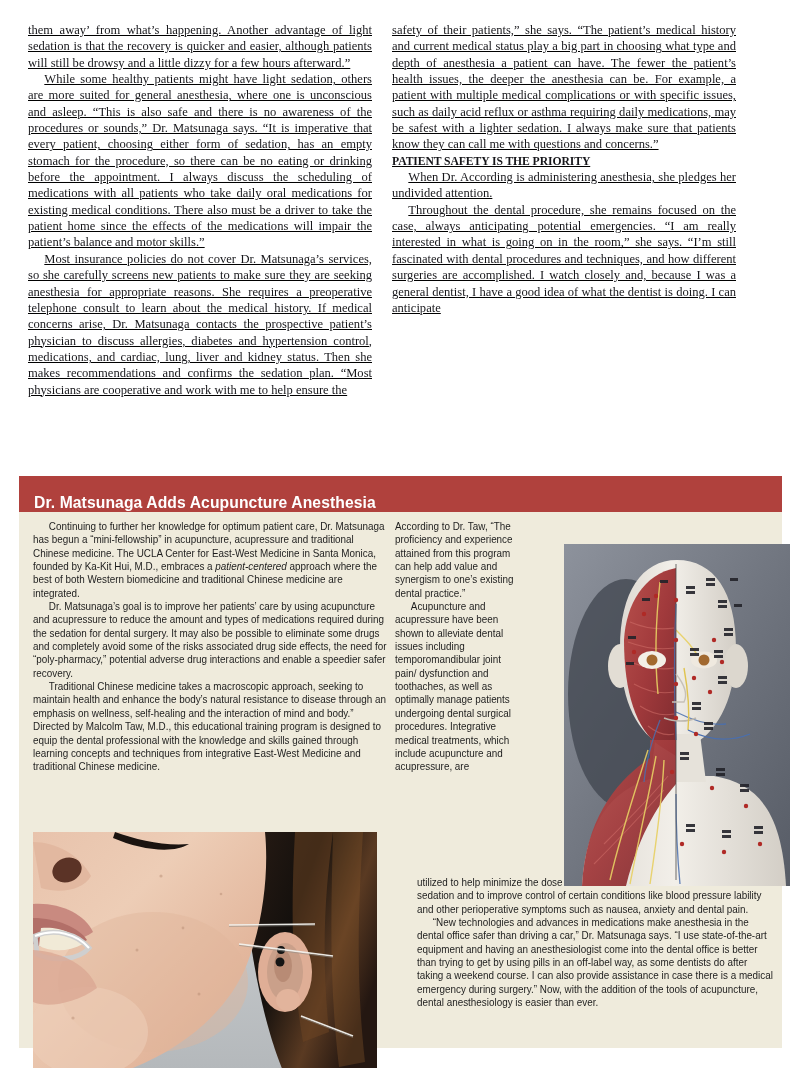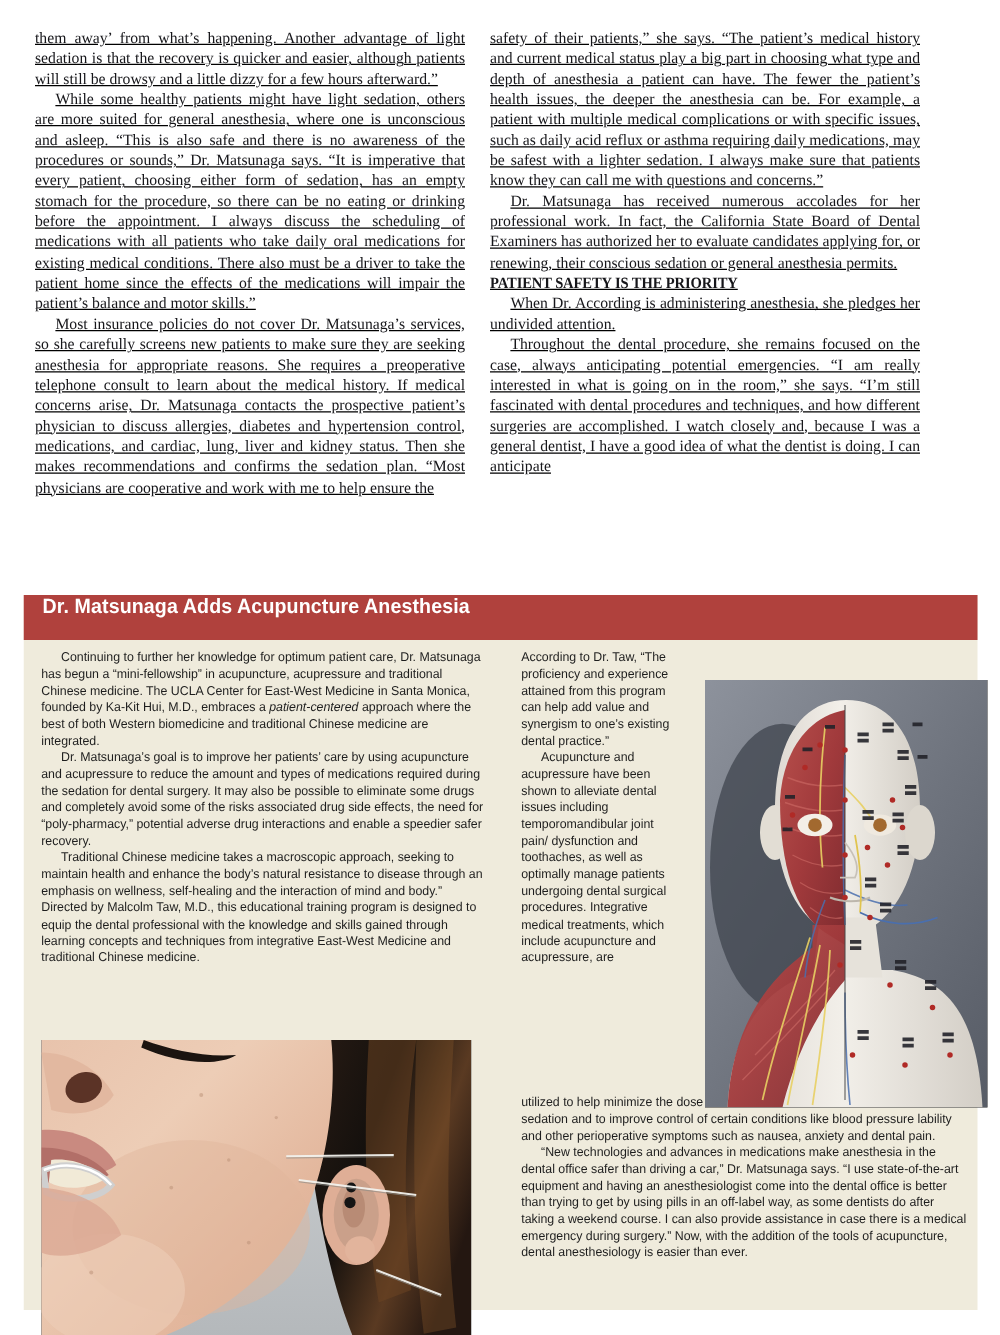--- a/index.html
+++ b/index.html
@@ -60,21 +60,21 @@
     left: 19px;
     top: 476px;
     width: 763px;
     height: 572px;
     background: #efebdc;
   }
   .sidebar-banner {
     height: 36px;
     background: #b0413d;
     display: flex;
-    align-items: flex-start;
+    align-items: flex-end;
     padding-left: 15px;
   }
   .sidebar-banner h2 {
     margin: 0;
     font-family: "Liberation Sans Narrow", "Liberation Sans", sans-serif;
     font-weight: bold;
     font-size: 16.5px;
     color: #ffffff;
     letter-spacing: 0.1px;
     transform: scaleX(0.95);
@@ -102,21 +102,21 @@
 
   
   .sb-col-left {
     position: absolute;
     left: 14px; top: 8px;
     width: 370px;
   }
   
   .sb-col-right {
     position: absolute;
-    left: 398px; top: 8px;
+    left: 376px; top: 8px;
     width: 133px;
   }
   
   .sb-col-wide {
     position: absolute;
     left: 398px; top: 364px;
     width: 370px;
   }
 
   
@@ -141,21 +141,20 @@
 <div class="article">
 
   <div class="col">
     <p class="first">them away’ from what’s happening. Another advantage of light sedation is that the recovery is quicker and easier, although patients will still be drowsy and a little dizzy for a few hours afterward.”</p>
     <p>While some healthy patients might have light sedation, others are more suited for general anesthesia, where one is unconscious and asleep. “This is also safe and there is no awareness of the procedures or sounds,” Dr. Matsunaga says. “It is imperative that every patient, choosing either form of sedation, has an empty stomach for the procedure, so there can be no eating or drinking before the appointment. I always discuss the scheduling of medications with all patients who take daily oral medications for existing medical conditions. There also must be a driver to take the patient home since the effects of the medications will impair the patient’s balance and motor skills.”</p>
     <p>Most insurance policies do not cover Dr. Matsunaga’s services, so she carefully screens new patients to make sure they are seeking anesthesia for appropriate reasons. She requires a preoperative telephone consult to learn about the medical history. If medical concerns arise, Dr. Matsunaga contacts the prospective patient’s physician to discuss allergies, diabetes and hypertension control, medications, and cardiac, lung, liver and kidney status. Then she makes recommendations and confirms the sedation plan. “Most physicians are cooperative and work with me to help ensure the</p>
   </div>
 
   <div class="col">
     <p class="first">safety of their patients,” she says. “The patient’s medical history and current medical status play a big part in choosing what type and depth of anesthesia a patient can have. The fewer the patient’s health issues, the deeper the anesthesia can be. For example, a patient with multiple medical complications or with specific issues, such as daily acid reflux or asthma requiring daily medications, may be safest with a lighter sedation. I always make sure that patients know they can call me with questions and concerns.”</p>
-    <p>Dr. Matsunaga has received numerous accolades for her professional work. In fact, the California State Board of Dental Examiners has authorized her to evaluate candidates applying for, or renewing, their conscious sedation or general anesthesia permits.</p>
     <p class="section-head">PATIENT SAFETY IS THE PRIORITY</p>
     <p class="first" style="text-indent:1.3em">When Dr. According is administering anesthesia, she pledges her undivided attention.</p>
     <p>Throughout the dental procedure, she remains focused on the case, always anticipating potential emergencies. “I am really interested in what is going on in the room,” she says. “I’m still fascinated with dental procedures and techniques, and how different surgeries are accomplished. I watch closely and, because I was a general dentist, I have a good idea of what the dentist is doing. I can anticipate</p>
   </div>
 
 </div>
 
 <div class="sidebar">
 
   <div class="sidebar-banner">

